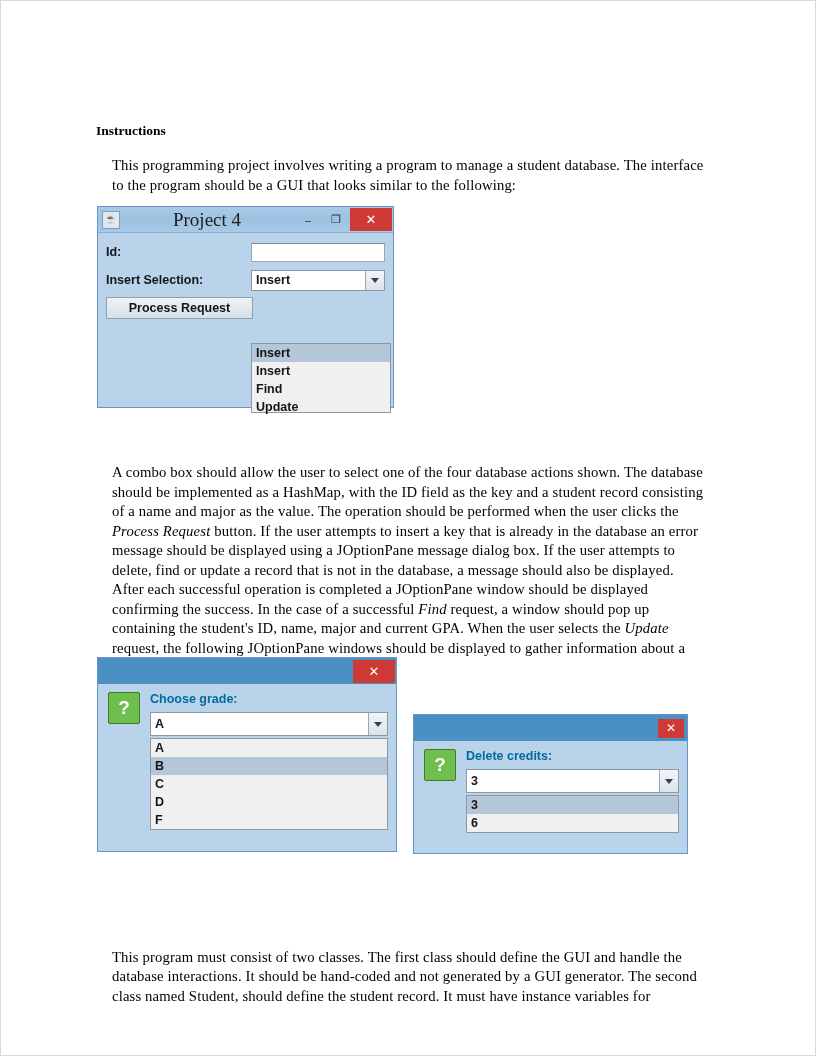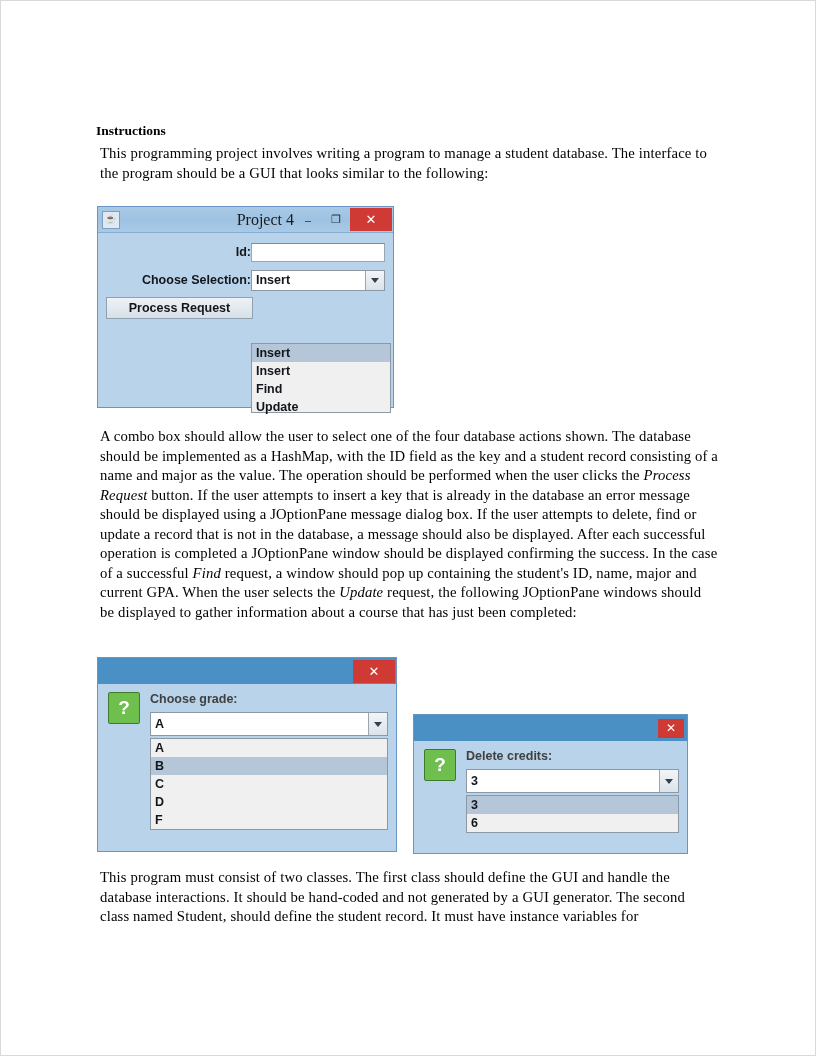--- a/index.html
+++ b/index.html
@@ -34,21 +34,21 @@
     font-family: "Liberation Serif", serif;
     font-weight: bold;
     font-size: 13.5px;
     line-height: 19px;
     margin: 0 0 1px 0;
   }
   p.body-text {
     font-family: "Liberation Serif", serif;
     font-size: 14.7px;
     line-height: 19.5px;
-    margin: 4px;
+    margin: 16px;
     text-align: left;
     letter-spacing: 0.15px;
   }
   .italic { font-style: italic; }
 
   
   .win {
     position: relative;
     box-sizing: border-box;
     font-family: "Liberation Sans", sans-serif;
@@ -60,22 +60,22 @@
   .titlebar {
     height: 25px;
     background: linear-gradient(to bottom, #a9cae6 0%, #9dc2e2 50%, #a9cae6 100%);
     display: flex;
     align-items: center;
     position: relative;
     border-bottom: 1px solid #86aed2;
   }
   .title-text {
     flex: 1;
-    text-align: right;
-    font-size: 16px;
+    text-align: center;
+    font-size: 19px;
     color: #1c1c1c;
     font-family: "Liberation Serif", serif;
   }
   .app-icon {
     width: 16px; height: 16px;
     margin-left: 4px;
     background: #dfe9f3;
     border: 1px solid #7f9dbd;
     display: flex;
     align-items: center;
@@ -117,21 +117,20 @@
     left: 96px;
     top: 205px;
     width: 297px;
     height: 202px;
   }
   .form-row {
     display: flex;
     align-items: center;
     height: 28px;
     padding: 0 8px 0 8px;
-    text-align: right;
   }
   .form-label {
     width: 145px;
     font-size: 12.5px;
     font-weight: bold;
     color: #12161a;
     font-family: "Liberation Sans", sans-serif;
   }
   .text-field {
     flex: 1;
@@ -245,21 +244,21 @@
     align-items: center;
     justify-content: center;
     font-family: "Liberation Sans", sans-serif;
   }
   .dialog-main {
     flex: 1;
   }
   .dialog-prompt {
     font-size: 12.5px;
     font-weight: bold;
-    color: #404040;
+    color: #0369a1;
     margin-bottom: 6px;
     font-family: "Liberation Sans", sans-serif;
   }
   .dialog-combo {
     height: 22px;
     background: #ffffff;
     border: 1px solid #8c98a3;
     display: flex;
     align-items: center;
     position: relative;
@@ -328,21 +327,21 @@
         <div class="win-btn close">✕</div>
       </div>
     </div>
     <div class="win-body">
       <div style="height:5px"></div>
       <div class="form-row">
         <div class="form-label">Id:</div>
         <div class="text-field"></div>
       </div>
       <div class="form-row">
-        <div class="form-label">Choose Selection:</div>
+        <div class="form-label">Insert Selection:</div>
         <div class="combo">
           <span class="combo-value">Insert</span>
           <span class="combo-arrow">
               <span class="arrow-down"></span>
             </span>
         </div>
       </div>
       <div class="btn-row">
         <div class="process-btn">Process Request</div>
       </div>

